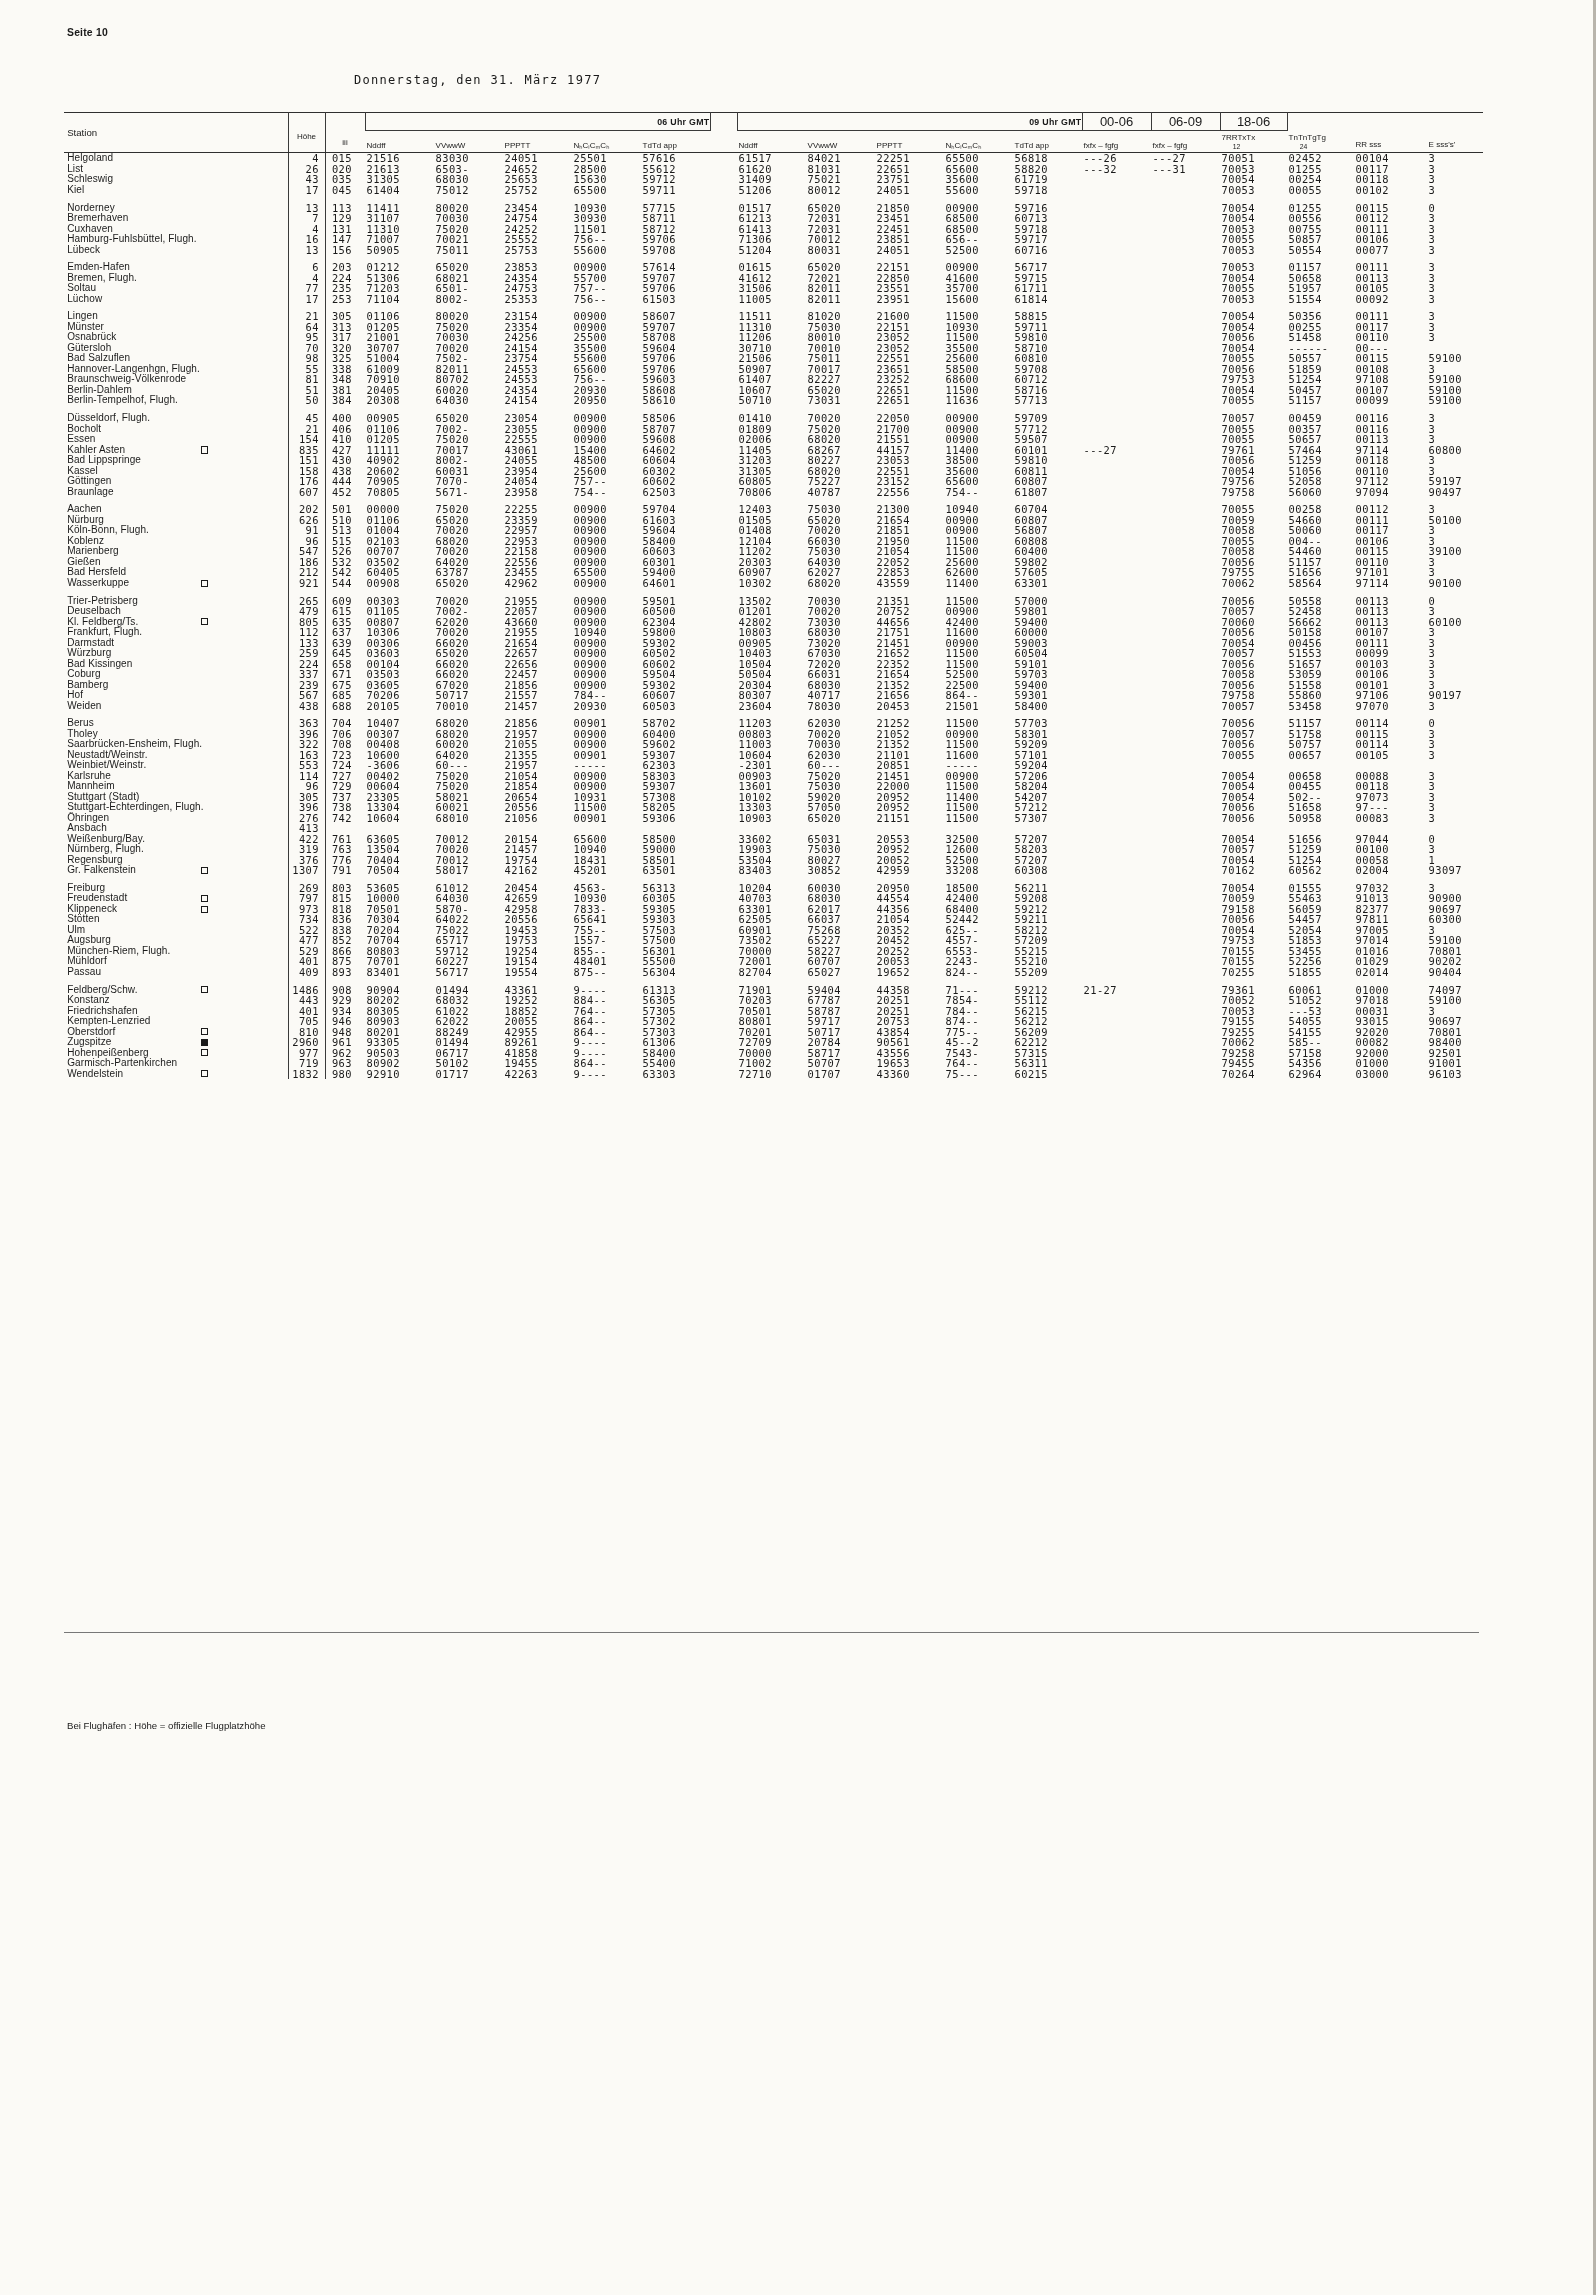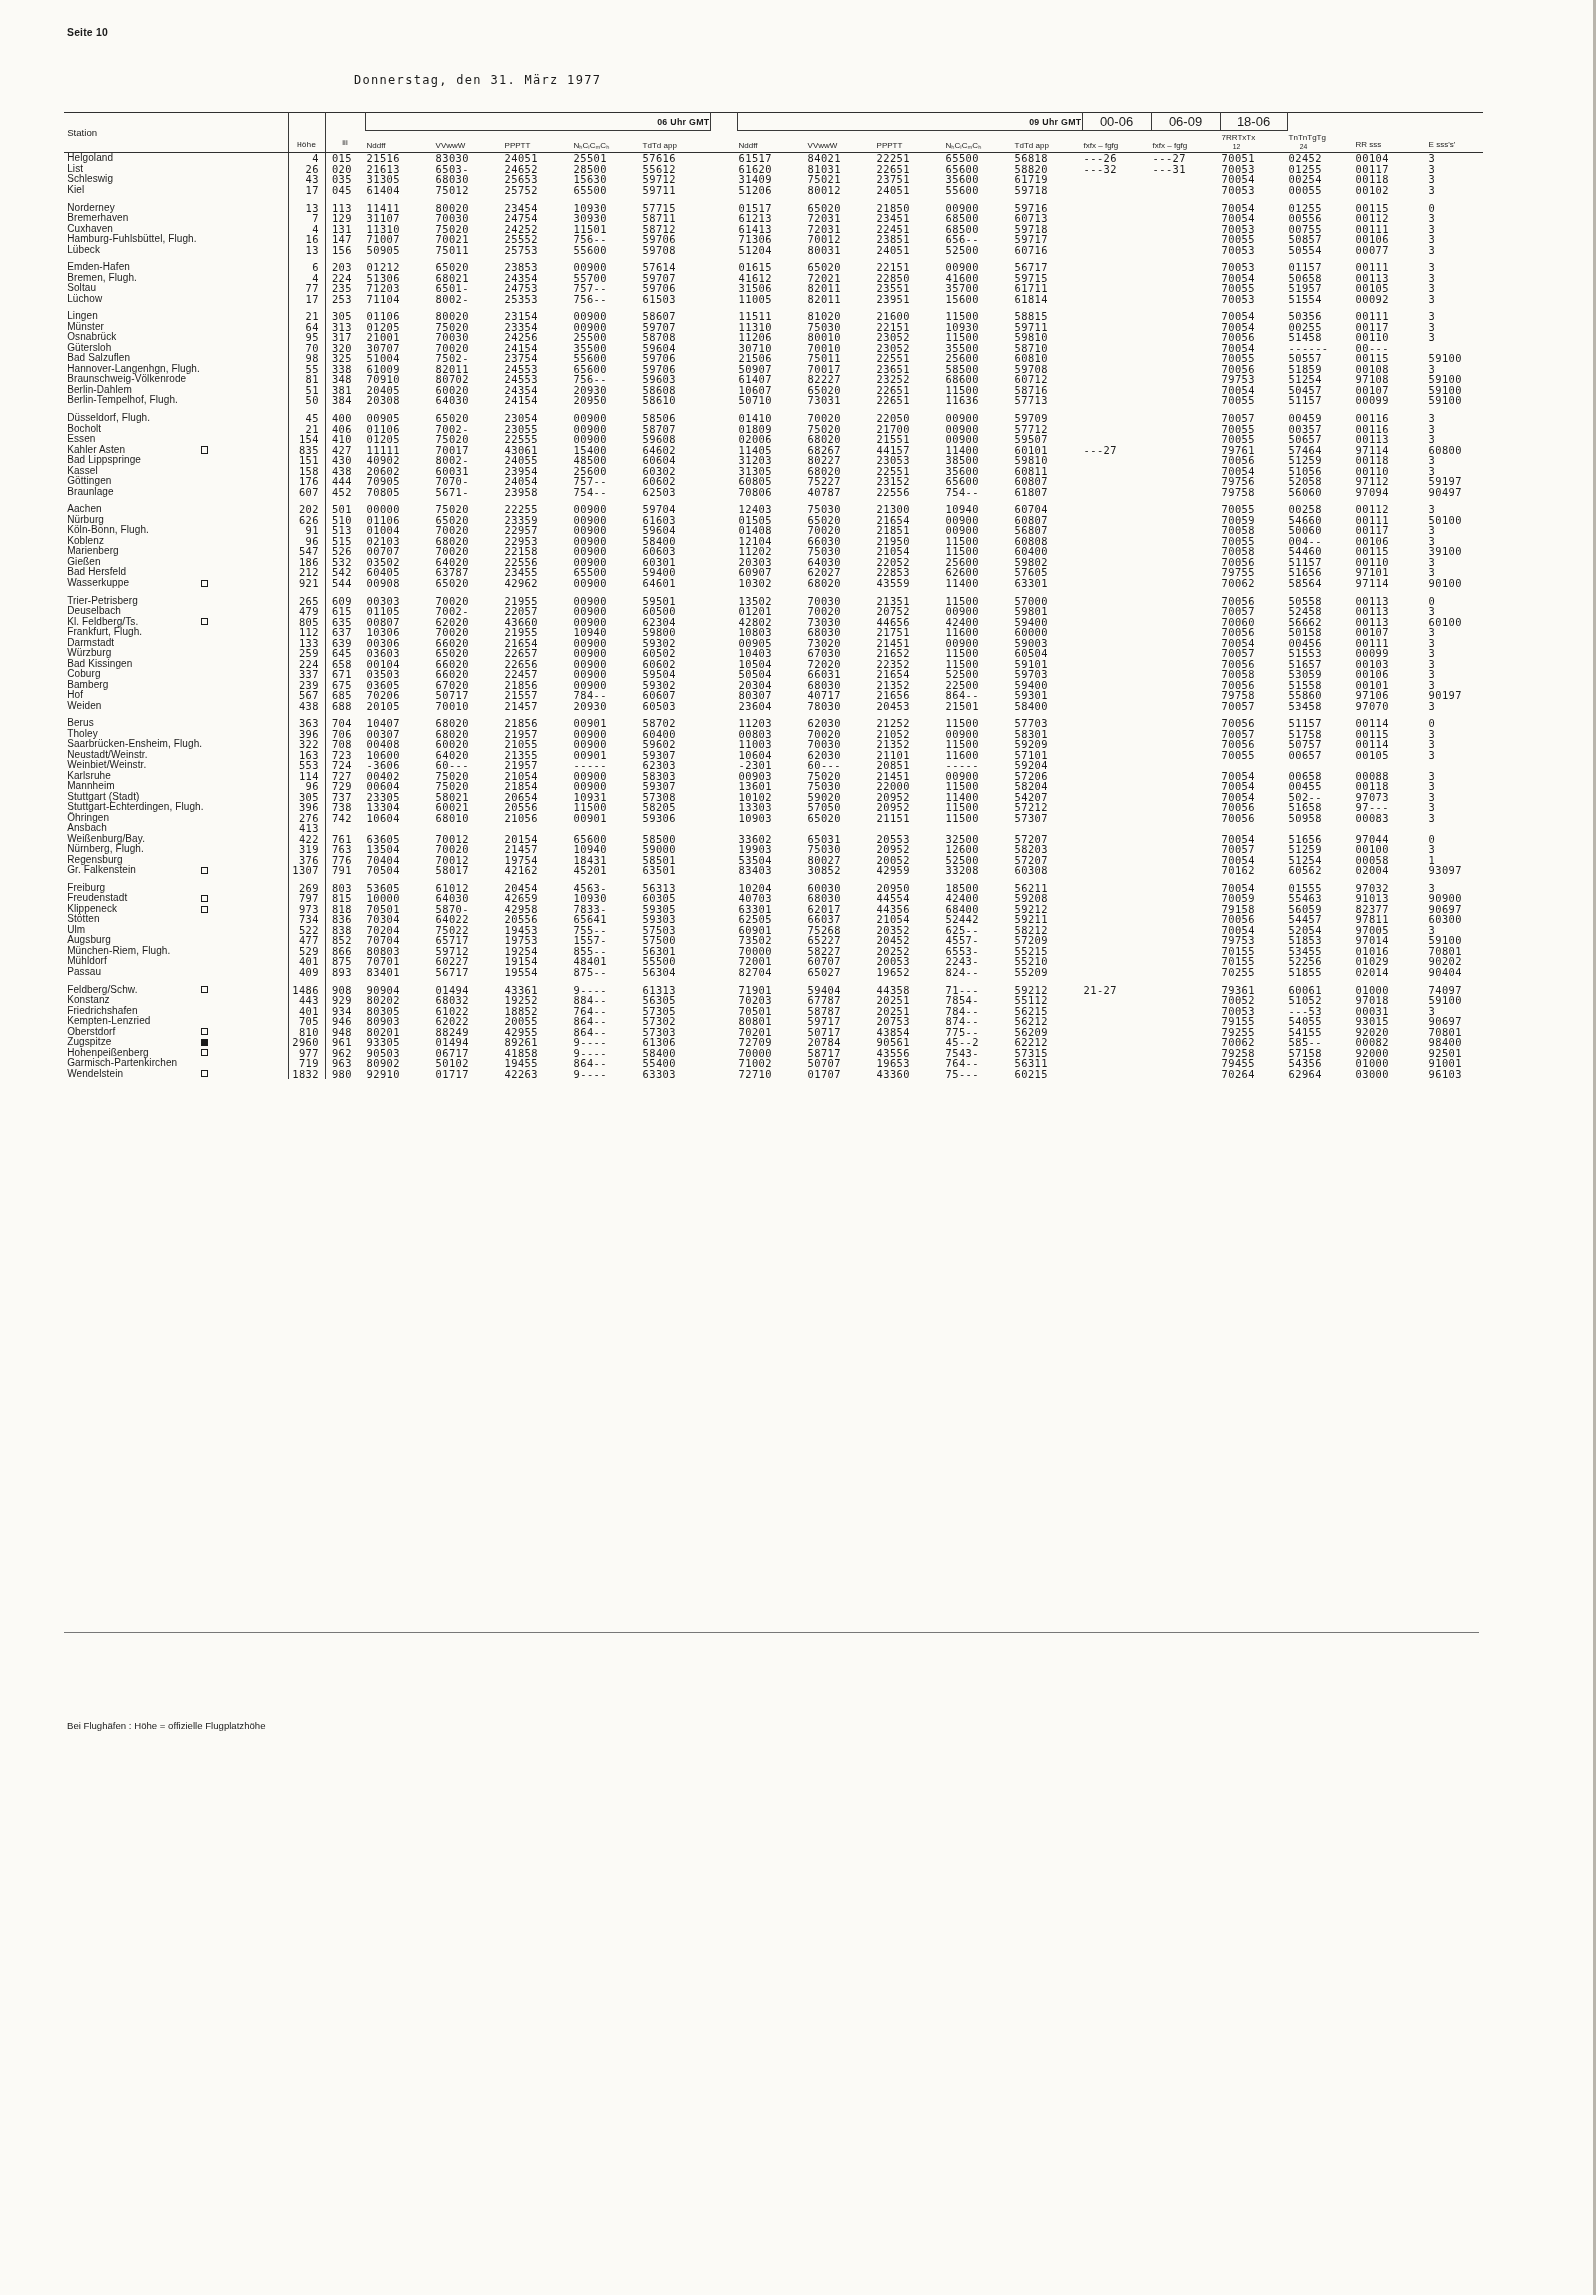--- a/index.html
+++ b/index.html
@@ -15,21 +15,21 @@
   .page-label{position:absolute;left:67px;top:27px;font:700 10.4px/12px "Liberation Sans",sans-serif;letter-spacing:0.2px;}
   .title{position:absolute;left:354px;top:74px;font:12px/13.6px "DejaVu Sans Mono",monospace;letter-spacing:1.3px;}
   .tablewrap{position:absolute;left:64px;top:112px;}
   table{border-collapse:collapse;table-layout:fixed;border-top:1.6px solid #2f2f2f;}
   col.c-station{width:224px;} col.c-hoehe{width:37px;} col.c-iii{width:40px;}
   col.c-obs{width:69px;} col.c-gap{width:27px;}
   col.c-w{width:69px;} col.c-d{width:67px;} col.c-d3{width:73px;} col.c-d4{width:56px;}
   thead th{font-family:"Liberation Sans",sans-serif;font-weight:400;color:#1a1a1a;padding:0;}
   .hb{border-bottom:1.2px solid #2f2f2f;margin-left:37px;}
   .h-station{font-size:9.6px;text-align:left;vertical-align:middle;padding-left:3.2px;}
-  .h-hoehe{font-size:8px;vertical-align:bottom;padding-bottom:3px;border-left:0.8px solid #3a3a3a;border-right:0.8px solid #3a3a3a;font-family:Liberation Mono, monospace;}
+  .h-hoehe{font-size:8px;vertical-align:bottom;padding-bottom:11px;border-left:0.8px solid #3a3a3a;border-right:0.8px solid #3a3a3a;}
   .h-iii{font-size:8px;vertical-align:bottom;padding-bottom:5px;}
   .h-group{font-size:8.8px;font-weight:700;border-left:0.8px solid #3a3a3a;border-right:0.8px solid #3a3a3a;border-bottom:0.8px solid #3a3a3a;text-align:right;vertical-align:middle;height:17px;letter-spacing:0.3px;}
   .h-box{font-size:13px;border-left:0.8px solid #3a3a3a;border-right:0.8px solid #3a3a3a;border-bottom:0.8px solid #3a3a3a;text-align:center;vertical-align:middle;}
   .h-col{font-size:8px;text-align:left;vertical-align:bottom;padding:0 0 2.4px 1.6px;height:19px;white-space:nowrap;}
   .h-col .sub{display:block;font-size:6.8px;line-height:7.2px;margin:0.8px 0 0 11.2px;}
   tbody td{
     height:10.5px;padding:0;vertical-align:bottom;white-space:nowrap;
     font:10.4px/10.5px "DejaVu Sans Mono",monospace;letter-spacing:0.4px;
   }
   tbody tr.group-start td{padding-top:7.2px;}

